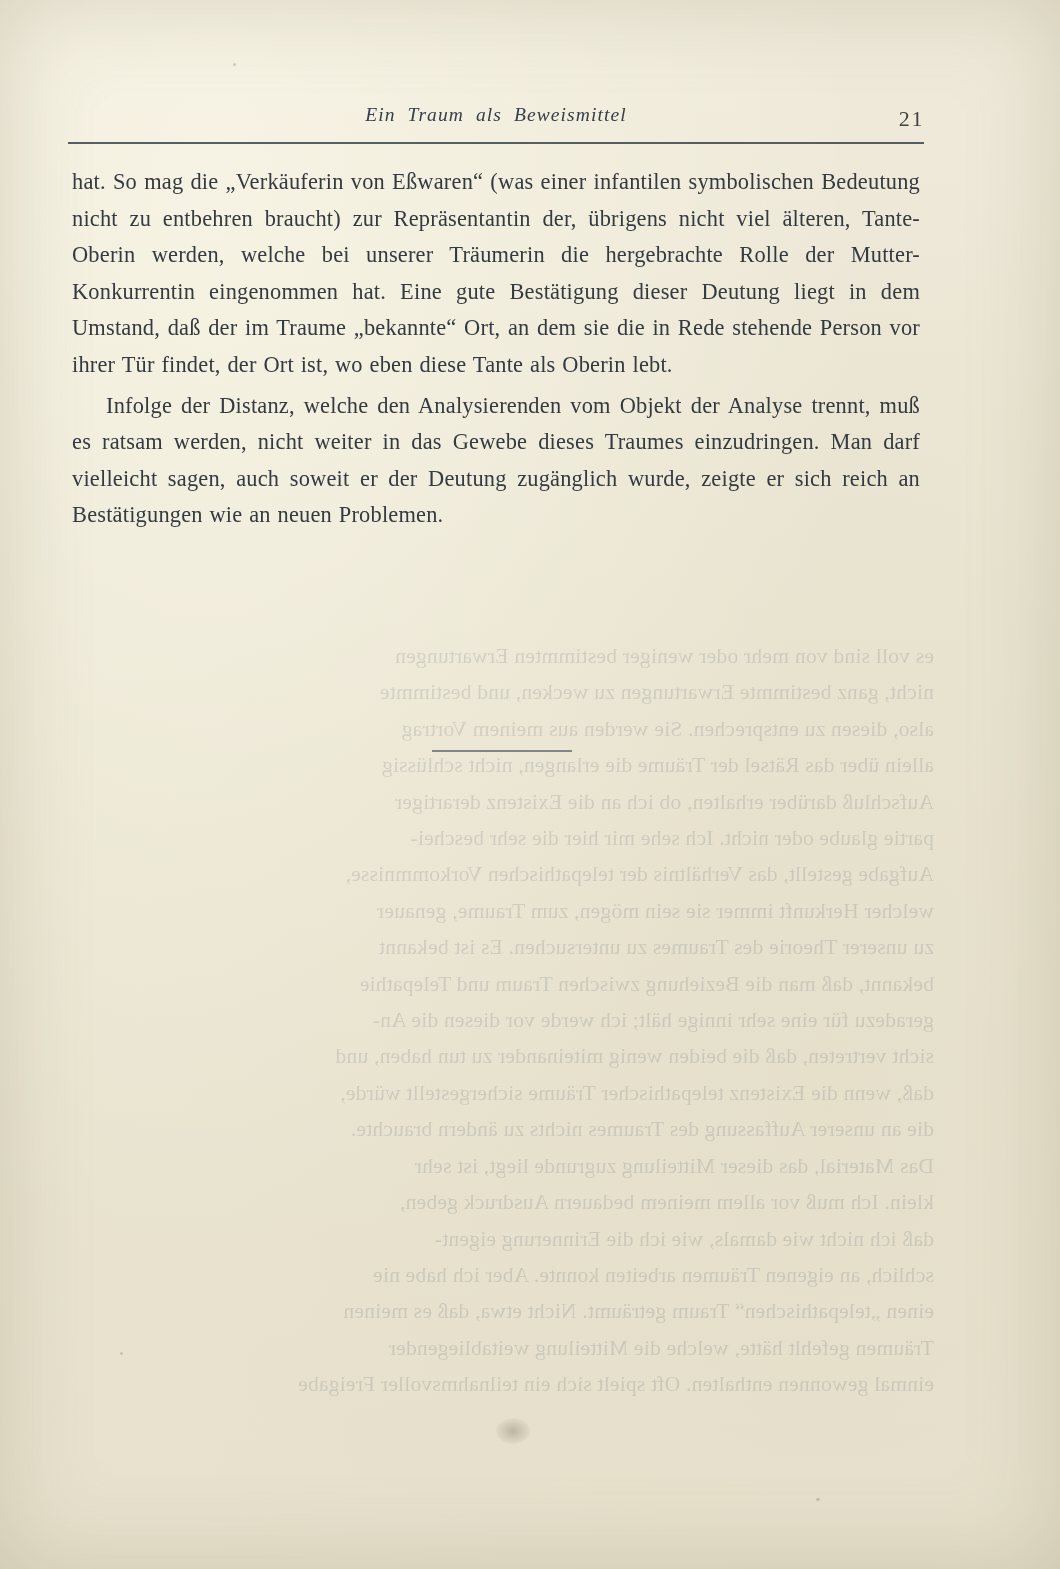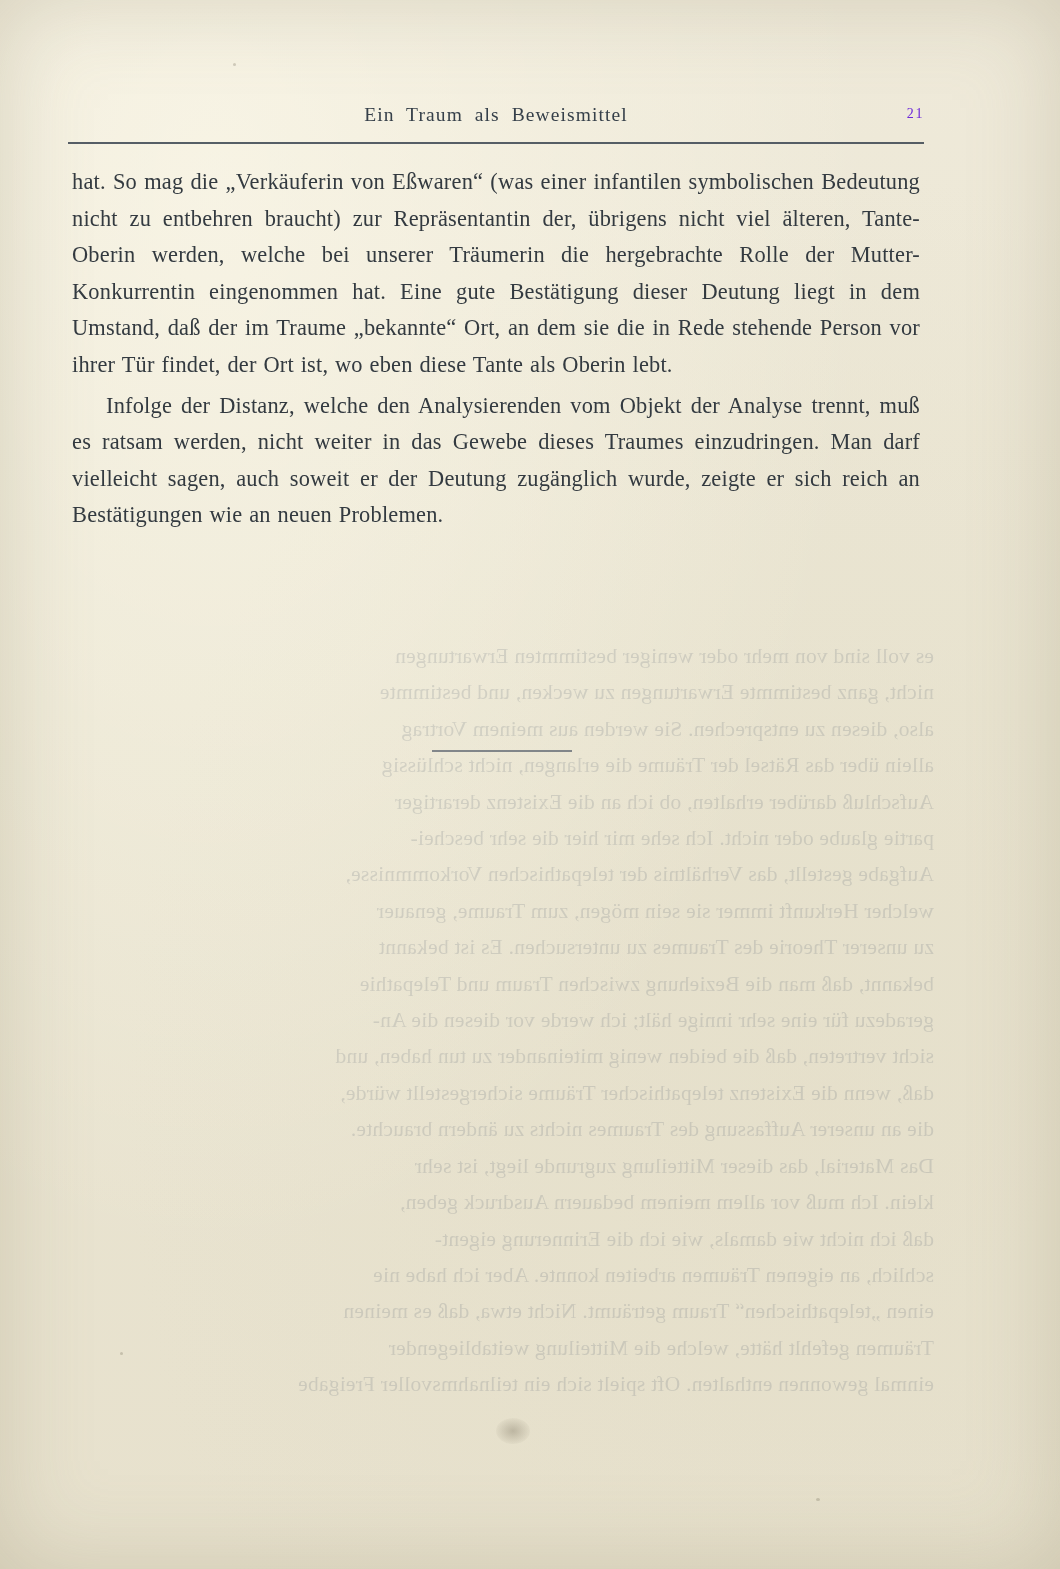--- a/index.html
+++ b/index.html
@@ -45,32 +45,33 @@
     top: 104px;
     width: 856px;
     height: 40px;
   }
   .header-title {
     position: absolute;
     left: 0;
     top: 0;
     width: 856px;
     text-align: center;
+    font-style: italic;
     font-size: 19.5px;
     letter-spacing: 1.1px;
     color: #36404a;
     white-space: pre;
   }
   .header-folio {
     position: absolute;
     right: 0;
     top: 2px;
-    font-size: 14px;
+    font-size: 22px;
     letter-spacing: 1.6px;
-    color: #6d28d9;
+    color: #404040;
   }
   .header-rule {
     position: absolute;
     left: 68px;
     top: 142px;
     width: 856px;
     height: 2px;
     background: #3a4450;
     opacity: .85;
   }

